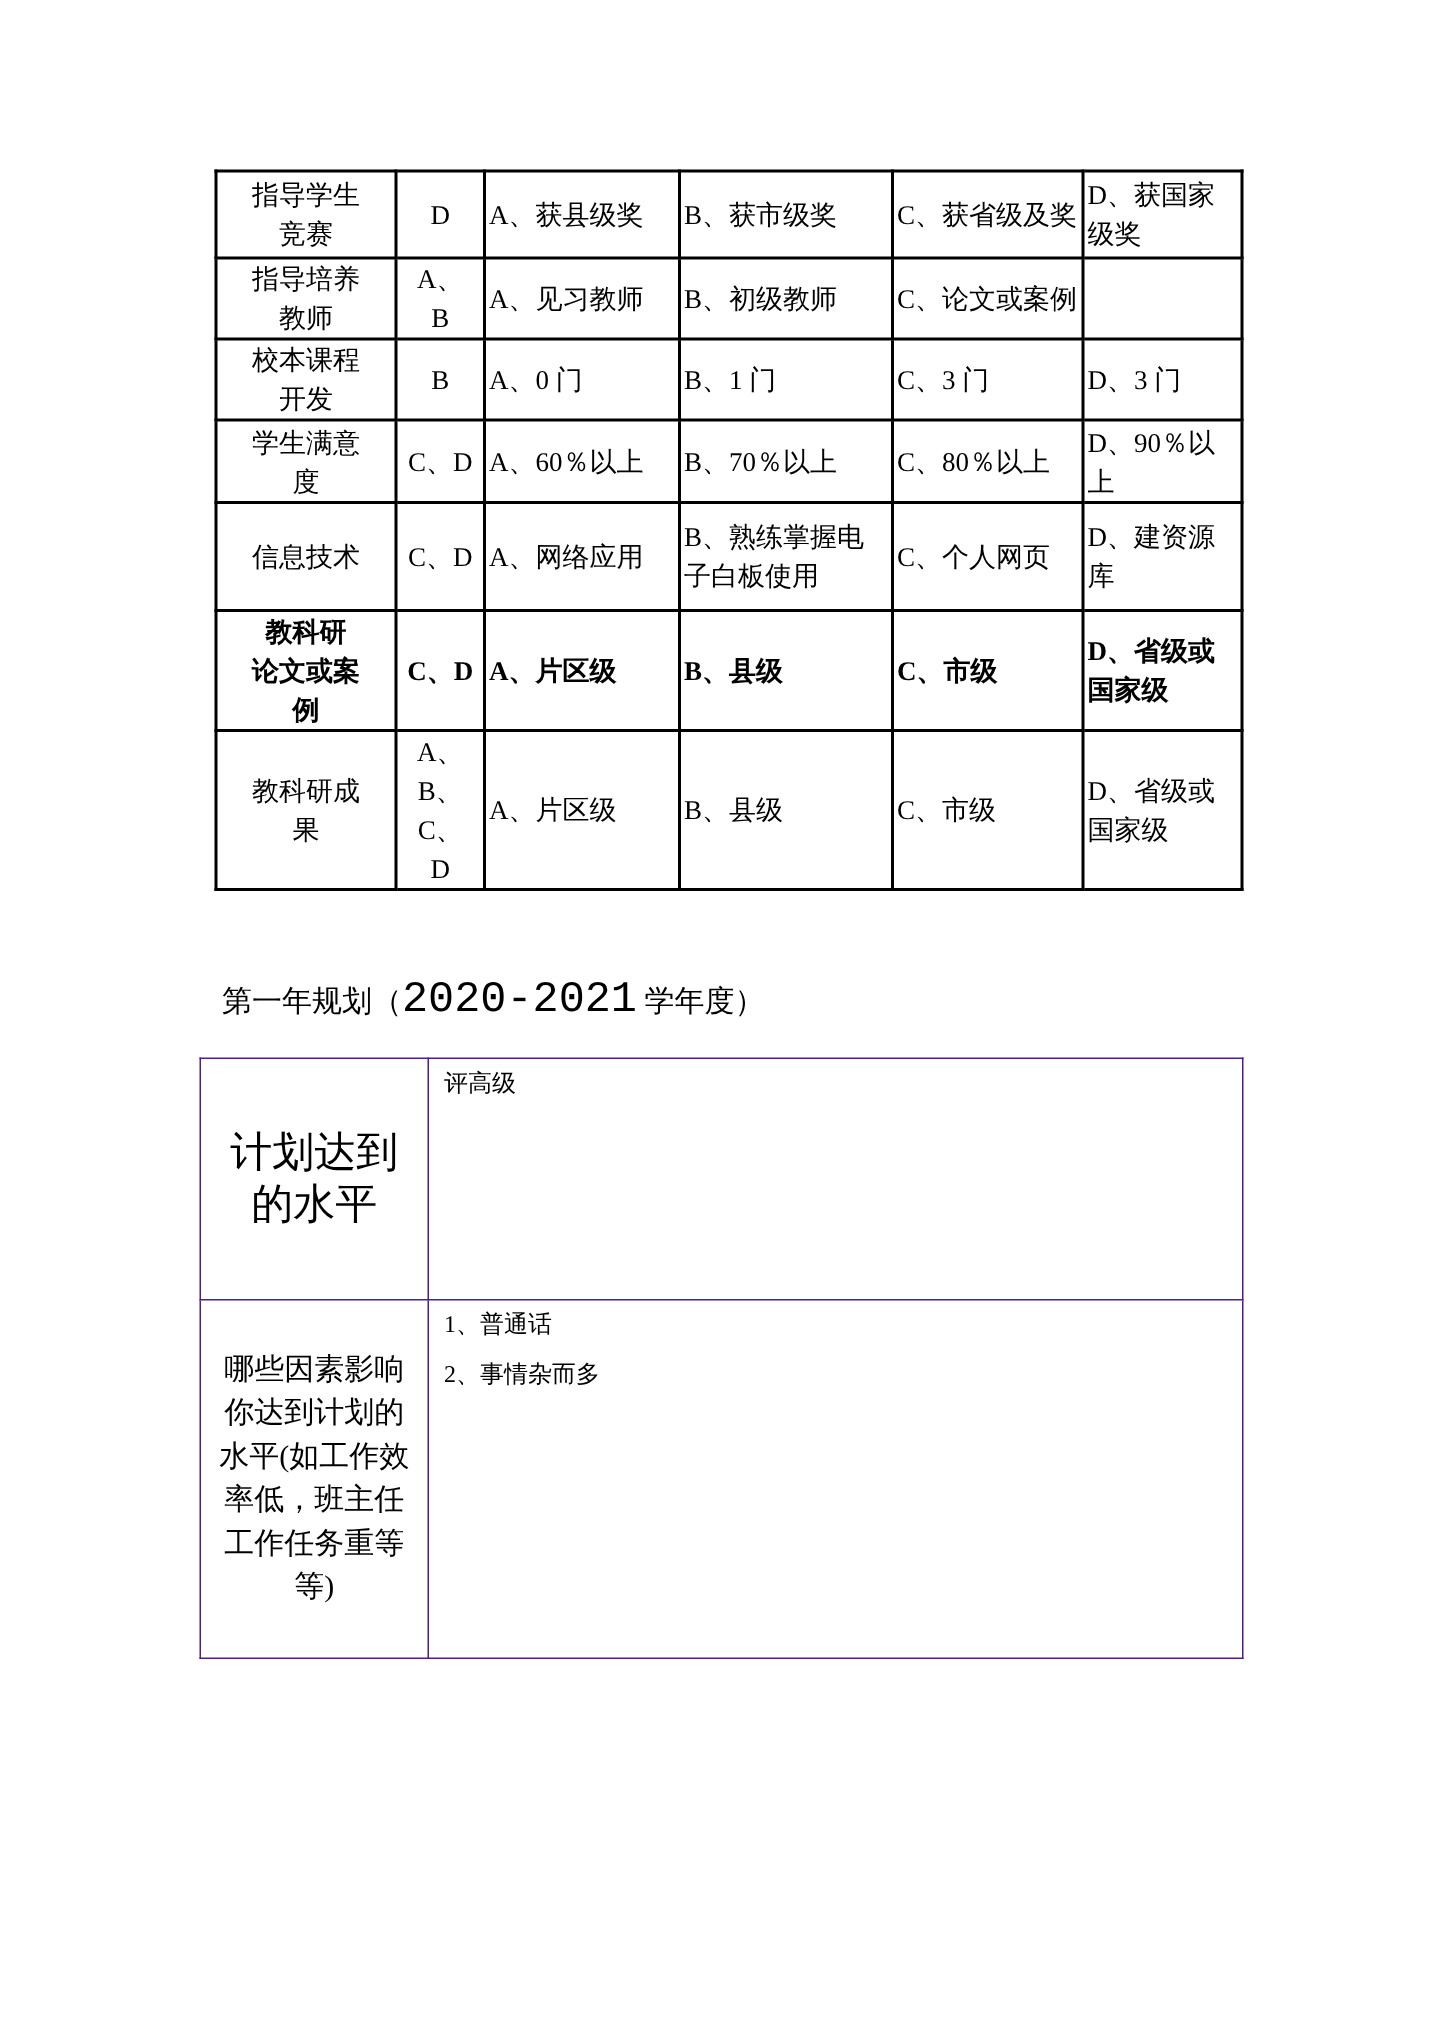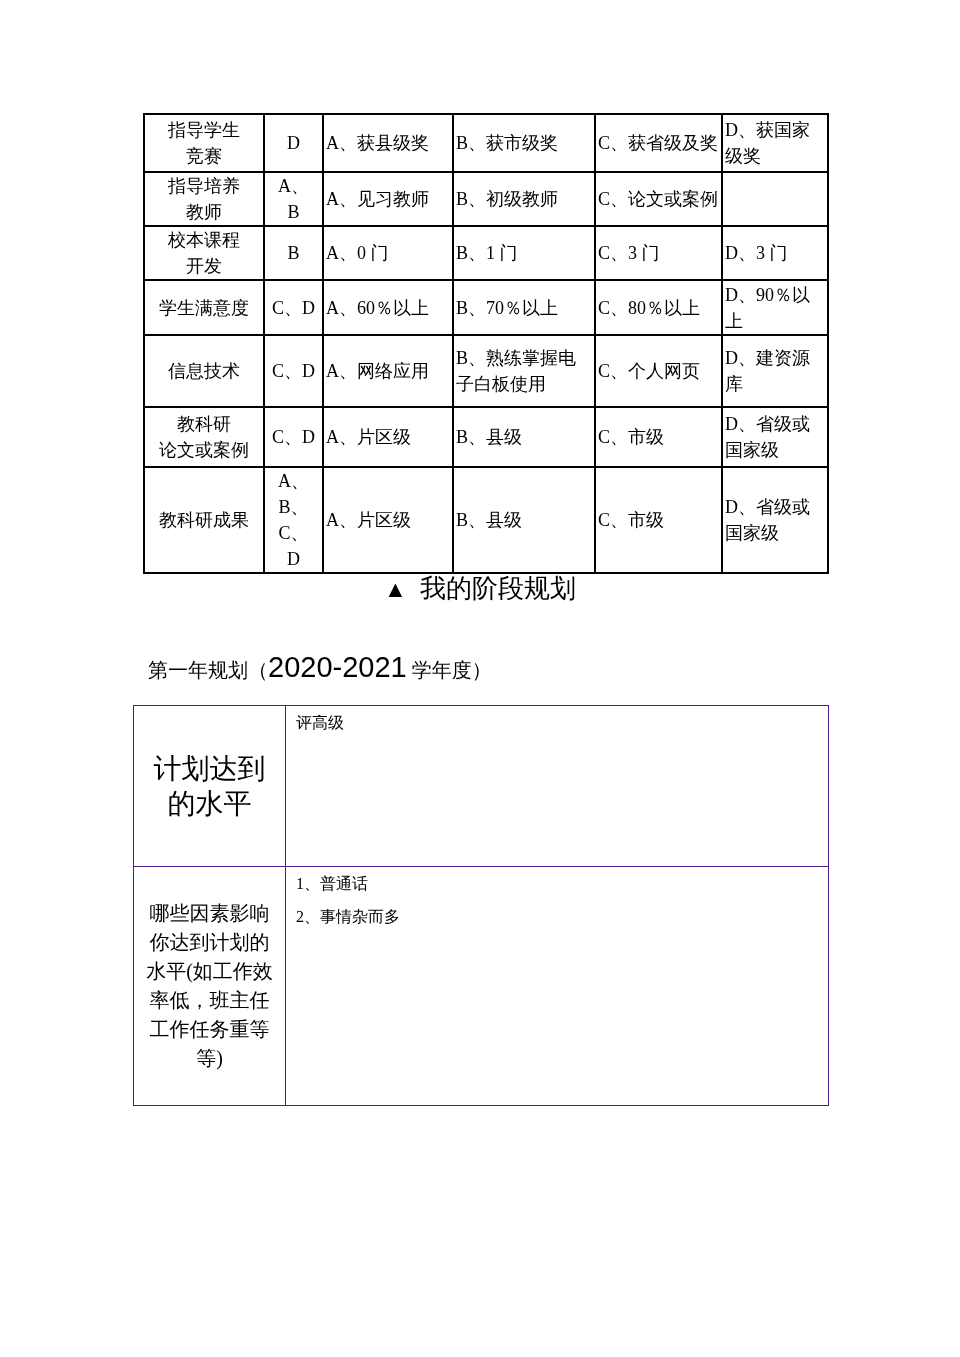--- a/index.html
+++ b/index.html
@@ -24,37 +24,37 @@
     font-size: 18px;
   }
   table.t1 td {
     border: 2px solid #000000;
     line-height: 26px;
     vertical-align: middle;
     overflow: hidden;
   }
   table.t1 td.c-name {
     text-align: center;
-    padding: 0 6px;
+    padding: 0 16px;
   }
   table.t1 td.c-sel {
     text-align: center;
     padding: 0;
     white-space: pre-line;
   }
   table.t1 td.c-opt {
     text-align: left;
     padding: 0 2px 0 2px;
   }
   tr.r1 { height: 58px; }
   tr.r2 { height: 45px; }
   tr.r3 { height: 45px; }
   tr.r4 { height: 55px; }
   tr.r5 { height: 72px; }
-  tr.r6 { height: 60px; }
+  tr.r6 { height: 60px; font-weight: bold; }
   tr.r7 { height: 88px; }
 
   
   .section-title {
     position: absolute;
     top: 572px;
     left: 0;
     width: 100%;
     text-align: center;
     font-size: 26px;
@@ -70,21 +70,21 @@
   .plan-heading {
     position: absolute;
     top: 648px;
     left: 148px;
     font-size: 20px;
     line-height: 38px;
     white-space: nowrap;
   }
   .plan-heading .year {
     font-size: 29px;
-    font-family: Liberation Sans, sans-serif;
+    font-family: Liberation Mono, monospace;
   }
 
   
   table.t2 {
     position: absolute;
     top: 705px;
     left: 133px;
     width: 695px;
     border-collapse: collapse;
     table-layout: fixed;
@@ -190,23 +190,20 @@
 B、C、
 D</td>
         <td class="c-opt">A、片区级</td>
         <td class="c-opt">B、县级</td>
         <td class="c-opt">C、市级</td>
         <td class="c-opt">D、省级或国家级</td>
       </tr>
     </tbody>
   </table>
 
-  <div class="section-title">
-    <span class="tri">▲</span><span class="st-text">我的阶段规划</span>
-  </div>
 
   <div class="plan-heading">
     <span>第一年规划（</span><span class="year">2020-2021</span><span> 学年度）</span>
   </div>
 
   <table class="t2">
     <colgroup>
       <col style="width:152px">
         <col style="width:543px">
     </colgroup>

